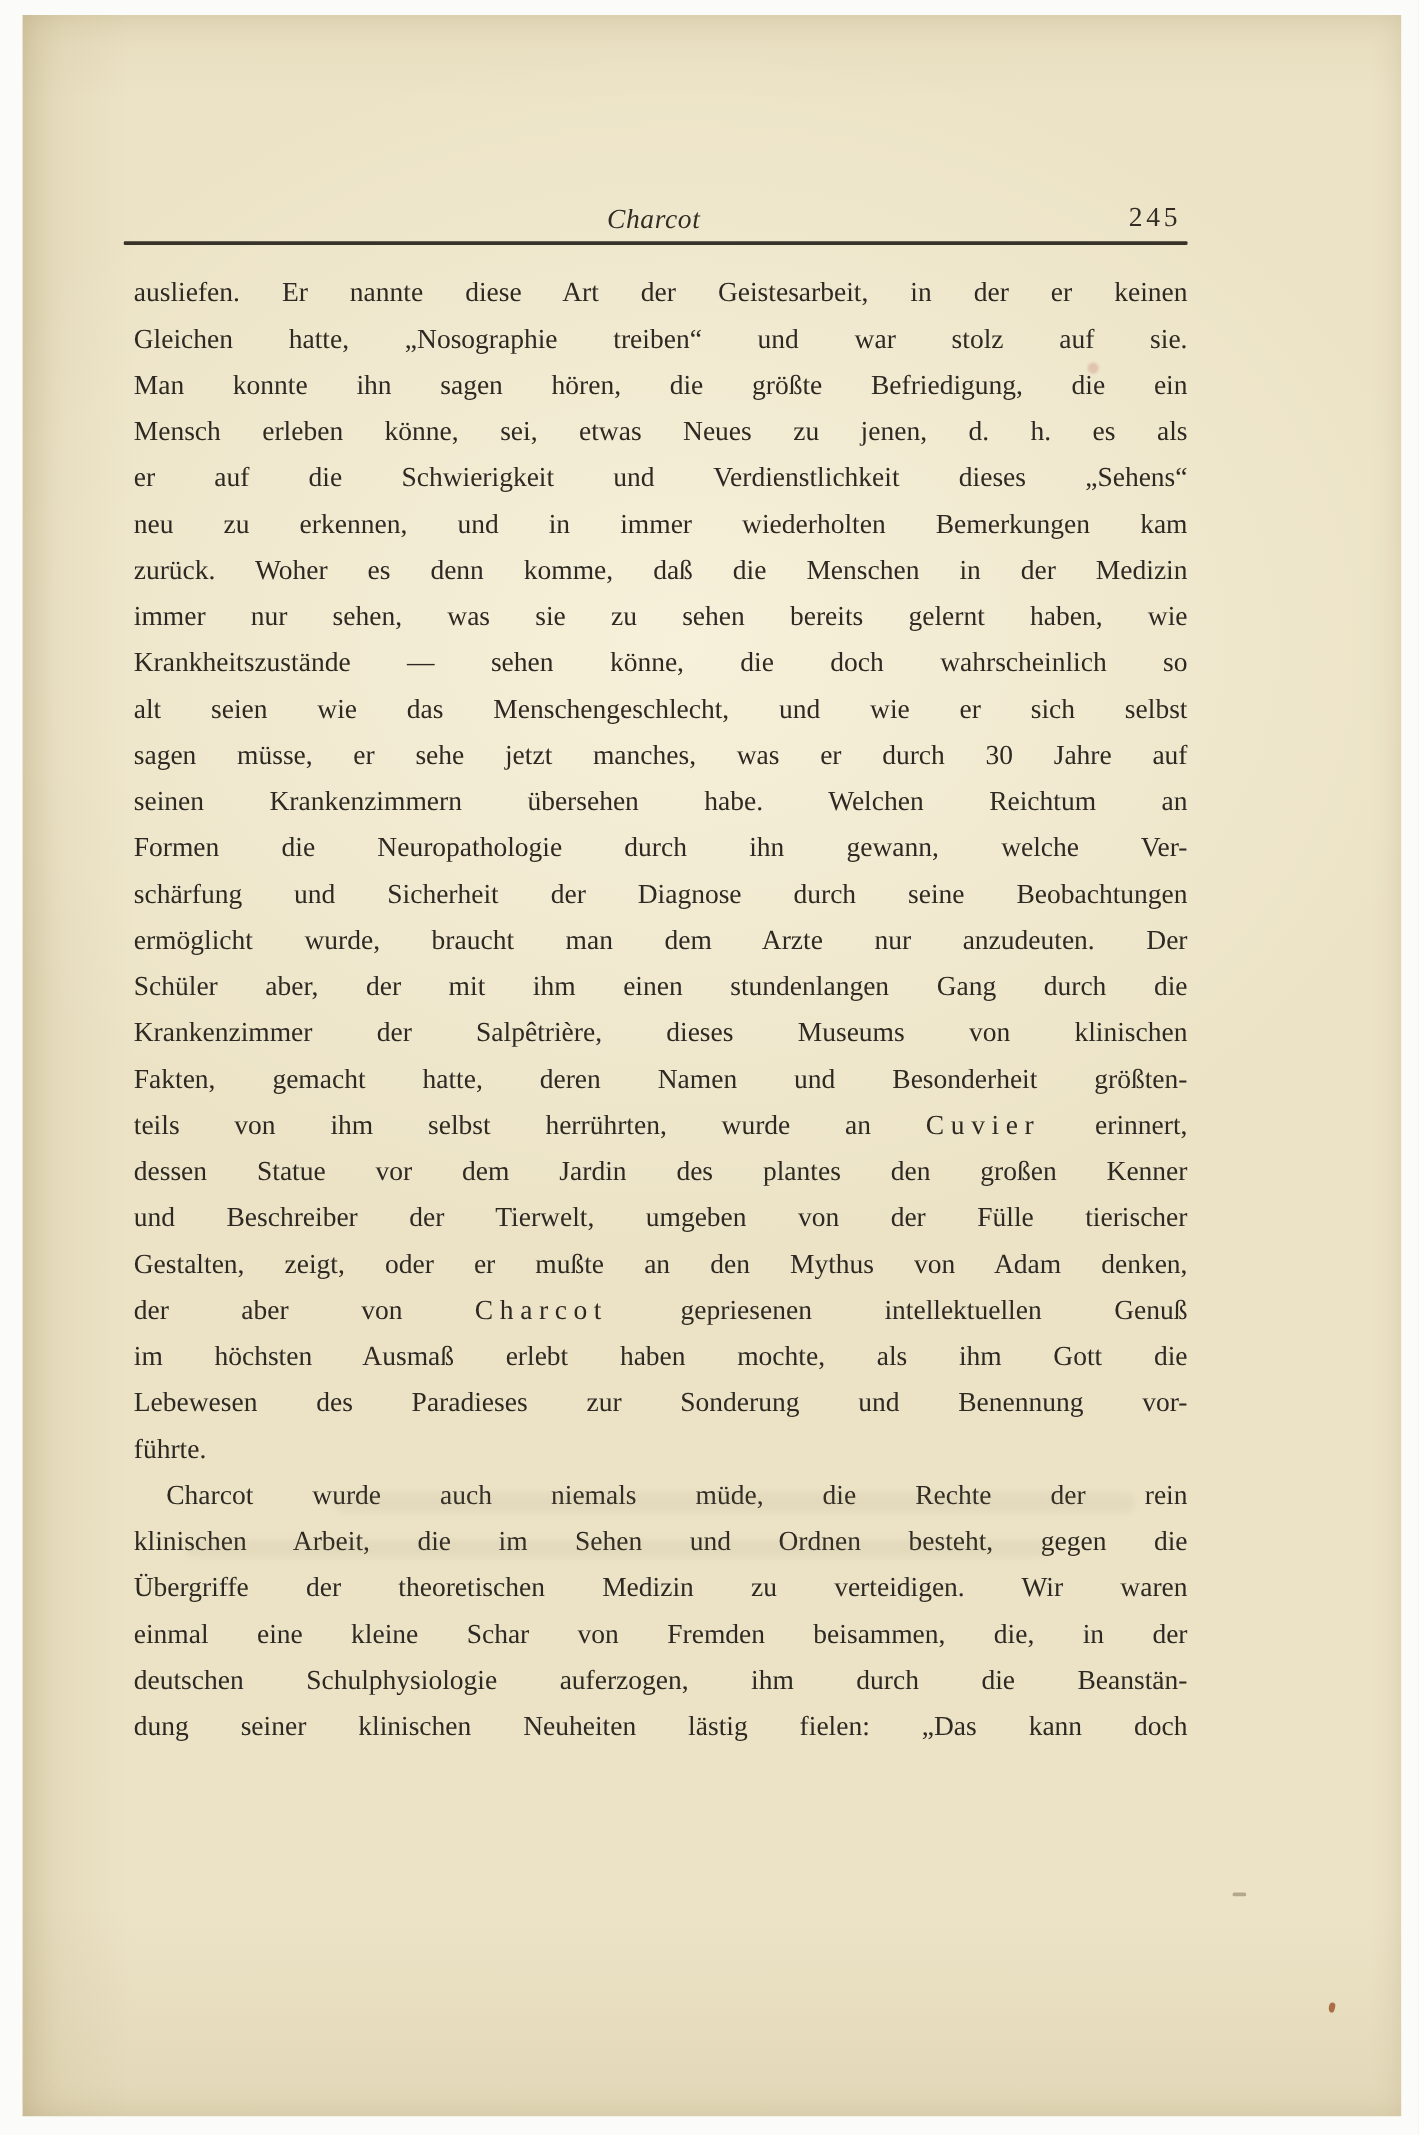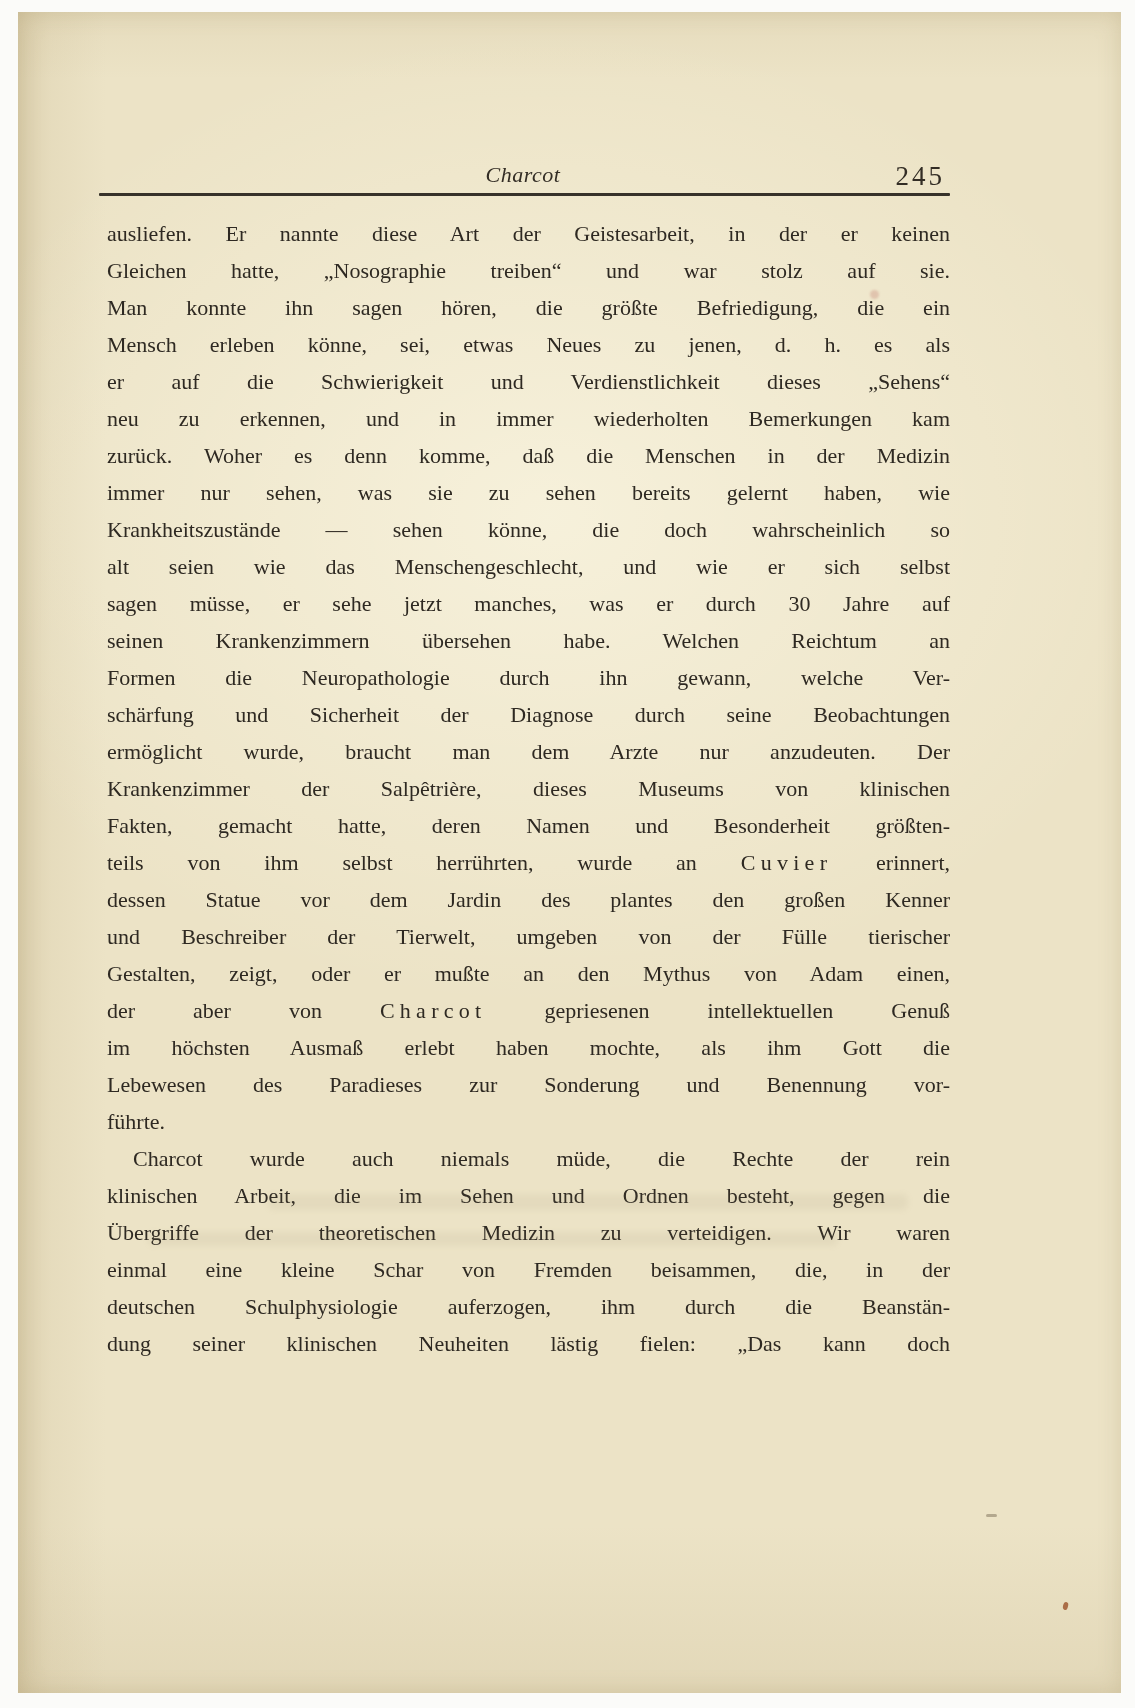--- a/index.html
+++ b/index.html
@@ -30,21 +30,21 @@
   }
   .running-title {
     position: absolute; left: 0; width: 100%;
     text-align: center;
     font-style: italic;
     font-size: 22px;
     letter-spacing: 0.5px;
   }
   .page-number {
     position: absolute; right: 4px; top: -1px;
-    font-size: 27px;
+    font-size: 22px;
     letter-spacing: 3px;
     margin-left: 48px;
   }
   .header-rule {
     position: absolute;
     left: 81px; top: 181px;
     width: 851px; height: 2.5px;
     background: #37322a;
     border-radius: 1px;
   }
@@ -117,26 +117,27 @@
       <div class="line">neu zu erkennen, und in immer wiederholten Bemerkungen kam</div>
       <div class="line">zurück. Woher es denn komme, daß die Menschen in der Medizin</div>
       <div class="line">immer nur sehen, was sie zu sehen bereits gelernt haben, wie</div>
       <div class="line">Krankheitszustände — sehen könne, die doch wahrscheinlich so</div>
       <div class="line">alt seien wie das Menschengeschlecht, und wie er sich selbst</div>
       <div class="line">sagen müsse, er sehe jetzt manches, was er durch 30 Jahre auf</div>
       <div class="line">seinen Krankenzimmern übersehen habe. Welchen Reichtum an</div>
       <div class="line">Formen die Neuropathologie durch ihn gewann, welche Ver-</div>
       <div class="line">schärfung und Sicherheit der Diagnose durch seine Beobachtungen</div>
       <div class="line">ermöglicht wurde, braucht man dem Arzte nur anzudeuten. Der</div>
+      <div class="line">Schüler aber, der mit ihm einen stundenlangen Gang durch die</div>
       <div class="line">Krankenzimmer der Salpêtrière, dieses Museums von klinischen</div>
       <div class="line">Fakten, gemacht hatte, deren Namen und Besonderheit größten-</div>
       <div class="line"><span>teils von ihm selbst herrührten, wurde an </span><span class="sperr">Cuvier</span><span> erinnert,</span></div>
       <div class="line">dessen Statue vor dem Jardin des plantes den großen Kenner</div>
       <div class="line">und Beschreiber der Tierwelt, umgeben von der Fülle tierischer</div>
-      <div class="line">Gestalten, zeigt, oder er mußte an den Mythus von Adam einen,</div>
+      <div class="line">Gestalten, zeigt, oder er mußte an den Mythus von Adam denken,</div>
       <div class="line"><span>der aber von </span><span class="sperr">Charcot</span><span> gepriesenen intellektuellen Genuß</span></div>
       <div class="line">im höchsten Ausmaß erlebt haben mochte, als ihm Gott die</div>
       <div class="line">Lebewesen des Paradieses zur Sonderung und Benennung vor-</div>
       <div class="line para-end">führte.</div>
       <div class="line indent">Charcot wurde auch niemals müde, die Rechte der rein</div>
       <div class="line">klinischen Arbeit, die im Sehen und Ordnen besteht, gegen die</div>
       <div class="line">Übergriffe der theoretischen Medizin zu verteidigen. Wir waren</div>
       <div class="line">einmal eine kleine Schar von Fremden beisammen, die, in der</div>
       <div class="line">deutschen Schulphysiologie auferzogen, ihm durch die Beanstän-</div>
       <div class="line">dung seiner klinischen Neuheiten lästig fielen: „Das kann doch</div>

